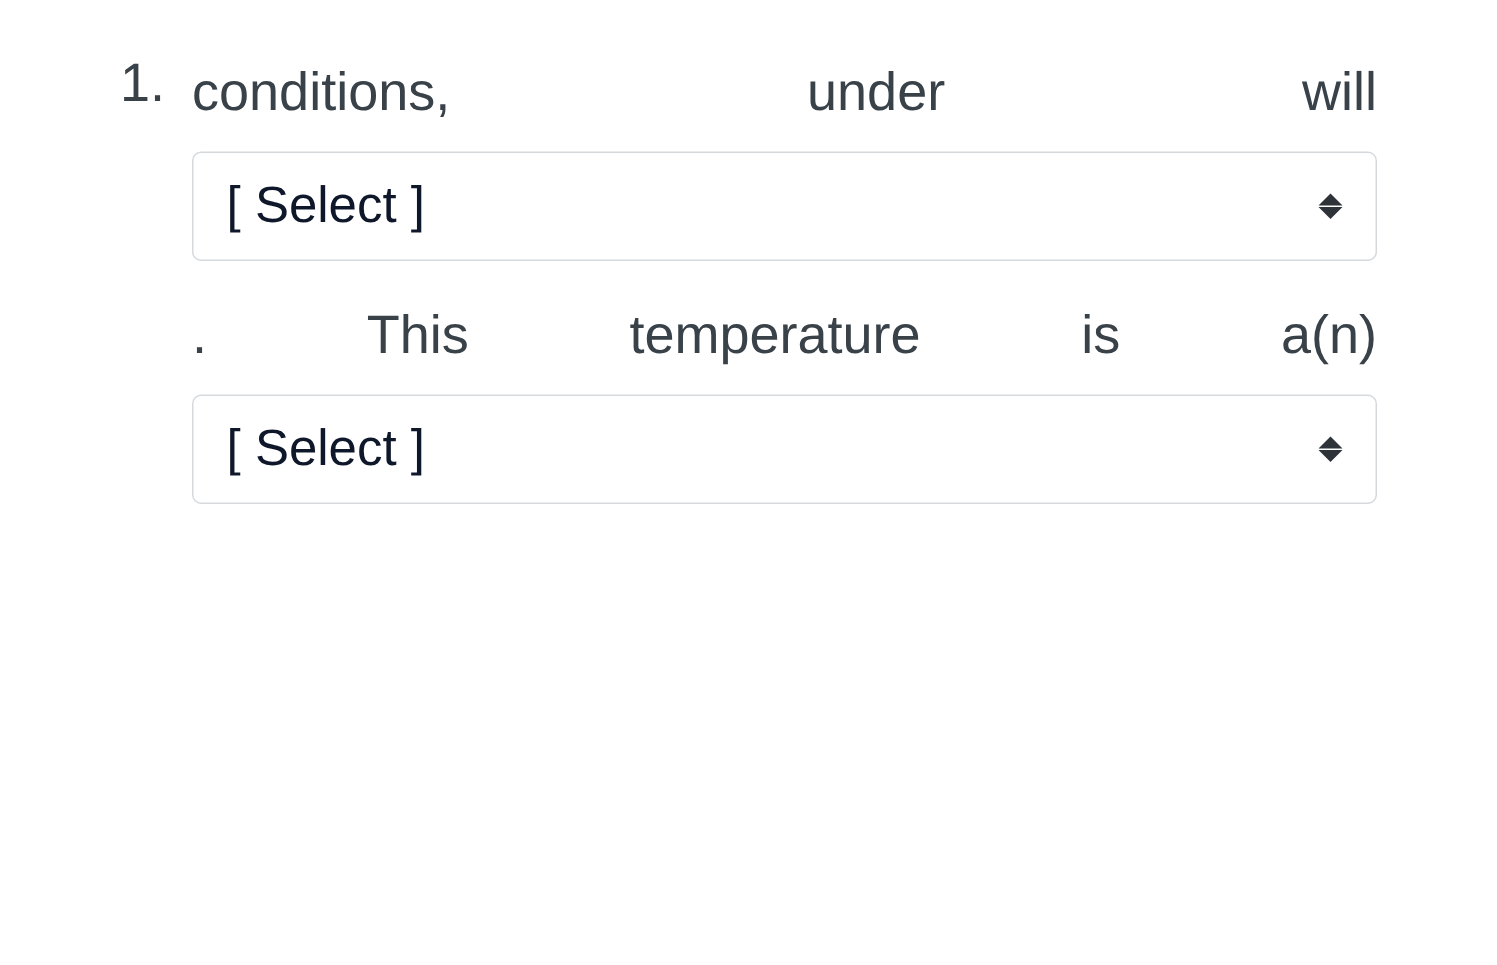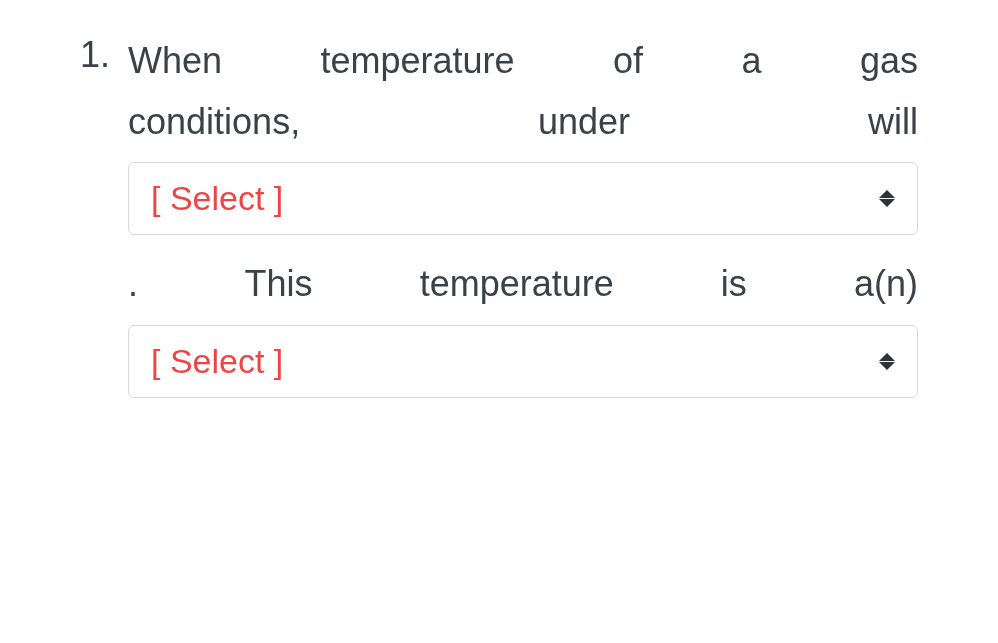--- a/index.html
+++ b/index.html
@@ -50,21 +50,21 @@
       border: 1px solid #d6d9dc;
       border-radius: 6px;
       padding: 16px 22px;
       margin-top: 10px;
       margin-bottom: 18px;
       cursor: pointer;
       background: #ffffff;
     }
     .select-placeholder {
       font-size: 34px;
-      color: #ef4444;
+      color: #0f172a;
       font-weight: 400;
     }
     .chevron-icon {
       display: flex;
       flex-direction: column;
       align-items: center;
       gap: 1px;
     }
     .chevron-up {
       width: 0;
@@ -83,21 +83,20 @@
     .second-part {
       margin-top: 6px;
     }
   </style>
 </head>
 <body>
 
 <div class="question-container">
   <div class="question-number">1.</div>
   <div class="question-body">
-    <div class="text-line">When temperature of a gas</div>
     <div class="text-line">conditions, under will</div>
 
     <div class="select-box">
       <span class="select-placeholder">[ Select ]</span>
       <span class="chevron-icon">
         <span class="chevron-up"></span>
         <span class="chevron-down"></span>
       </span>
     </div>
 

